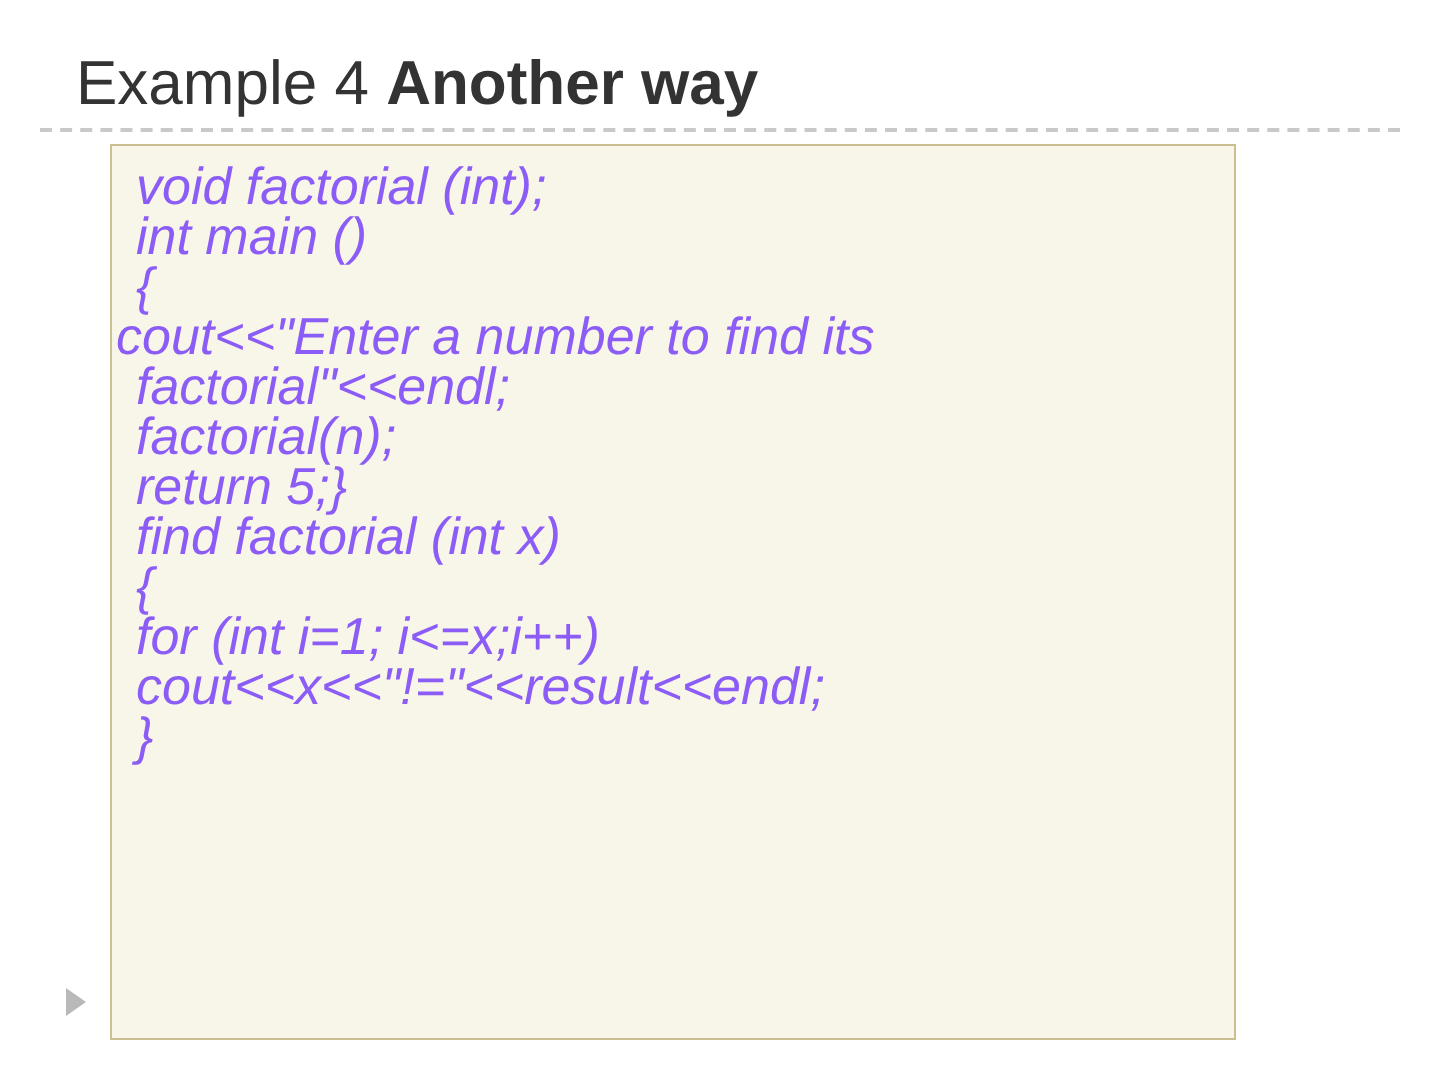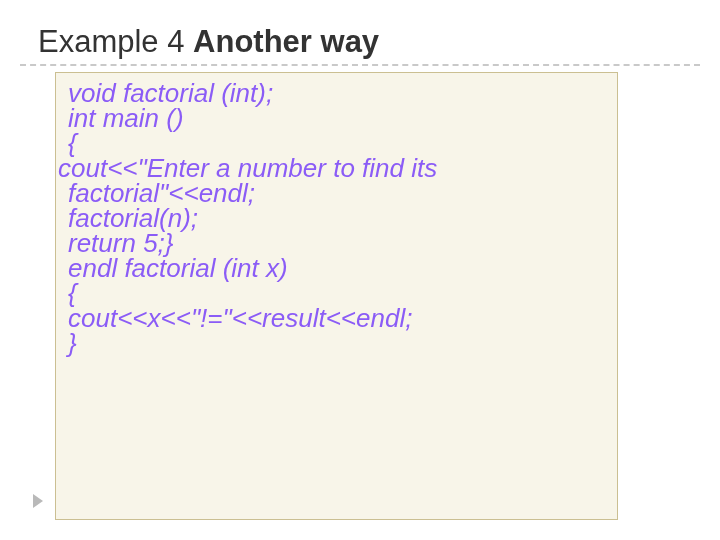--- a/index.html
+++ b/index.html
@@ -80,21 +80,22 @@
   <div class="hr"></div>
 
   <div class="codebox">
     <div class="codeline">void factorial (int);</div>
     <div class="codeline">int main ()</div>
     <div class="codeline">{</div>
     <div class="codeline outdent">cout&lt;&lt;"Enter a number to find its</div>
     <div class="codeline">factorial"&lt;&lt;endl;</div>
     <div class="codeline">factorial(n);</div>
     <div class="codeline">return 5;}</div>
-    <div class="codeline">endl factorial (int x)</div>
+    <div class="codeline">find factorial (int x)</div>
     <div class="codeline">{</div>
+    <div class="codeline">for (int i=1; i&lt;=x;i++)</div>
     <div class="codeline">cout&lt;&lt;x&lt;&lt;"!="&lt;&lt;result&lt;&lt;endl;</div>
     <div class="codeline">}</div>
   </div>
 
   <div class="bullet"></div>
 
 </div>
 
 </body></html>

